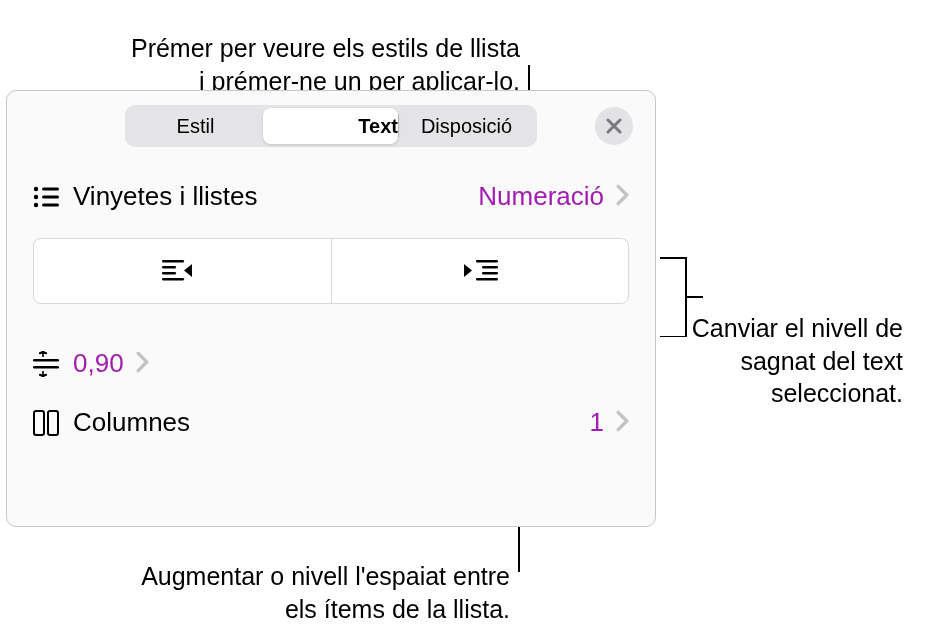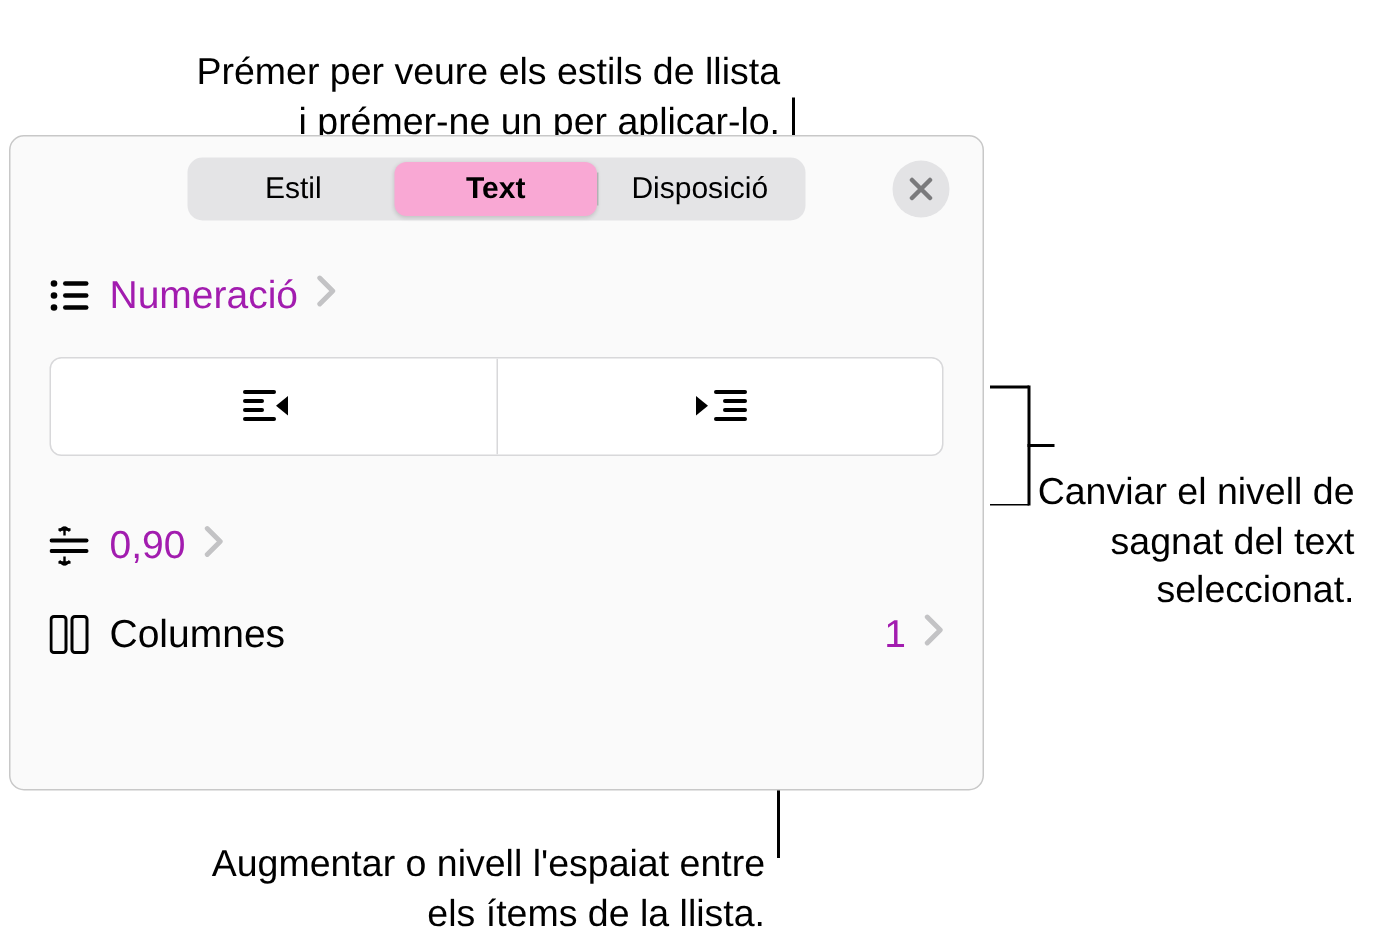--- a/index.html
+++ b/index.html
@@ -128,23 +128,24 @@
       text-align: center;
       font-size: 20px;
       font-weight: 500;
       color: #000;
       line-height: 36px;
       border-radius: 8px;
       cursor: pointer;
       position: relative;
     }
     .segmented .seg.active {
-      background: #f9a8d4;
+      background: #ffffff;
       box-shadow: 0 1px 3px rgba(0,0,0,0.15);
       font-weight: 600;
+      text-align: right;
     }
     .segmented .sep {
       width: 1px;
       height: 22px;
       background: #bdbdbf;
       align-self: center;
     }
 
     .close-btn {
       position: absolute;
@@ -252,20 +253,21 @@
       <span class="row-icon">
         <svg width="28" height="24" viewBox="0 0 28 24">
           <circle cx="3" cy="4" r="2.2" fill="#000"></circle>
           <rect x="9" y="2.5" width="17" height="3" rx="1.5" fill="#000"></rect>
           <circle cx="3" cy="12" r="2.2" fill="#000"></circle>
           <rect x="9" y="10.5" width="17" height="3" rx="1.5" fill="#000"></rect>
           <circle cx="3" cy="20" r="2.2" fill="#000"></circle>
           <rect x="9" y="18.5" width="17" height="3" rx="1.5" fill="#000"></rect>
         </svg>
       </span>
+      <span class="row-label">Vinyetes i llistes</span>
       <span class="row-value">Numeració</span>
       <span class="chevron">
         <svg width="13" height="22" viewBox="0 0 12 20">
           <path d="M2 2 L10 10 L2 18" stroke="#c3c3c5" stroke-width="3" fill="none" stroke-linecap="round" stroke-linejoin="round"></path>
         </svg>
       </span>
     </div>
 
     <div class="indent-controls">
       <div class="ctrl">

